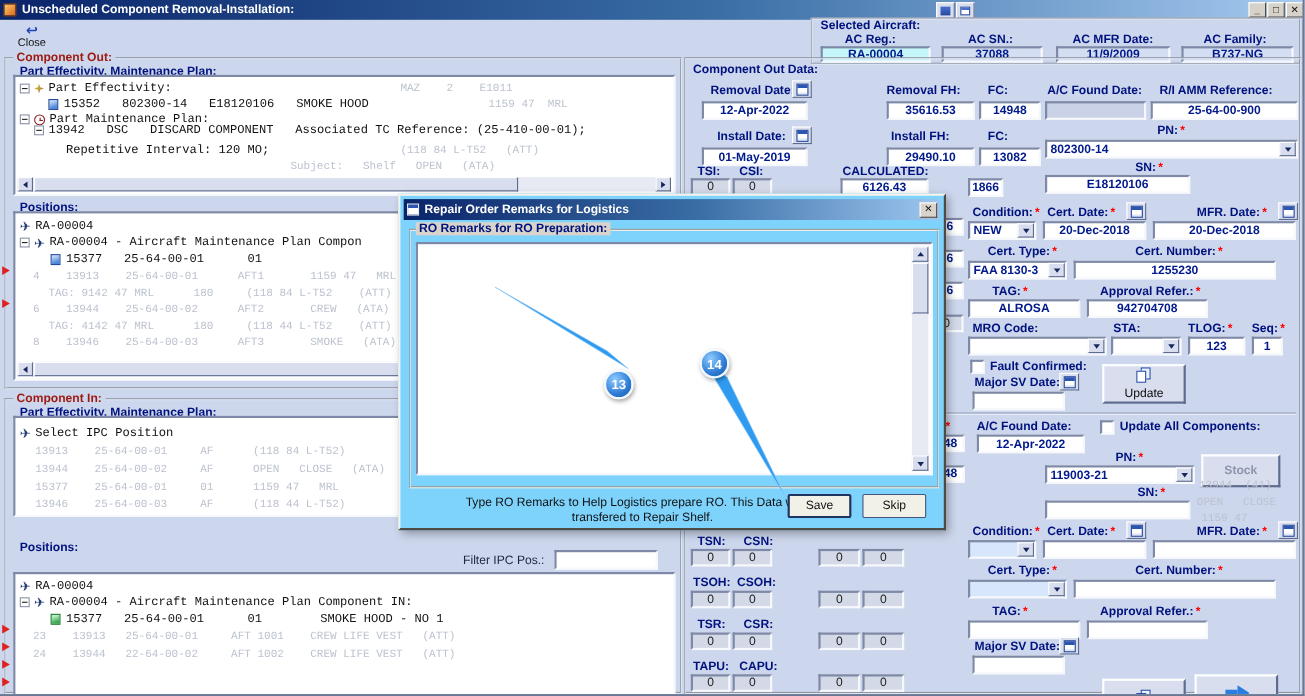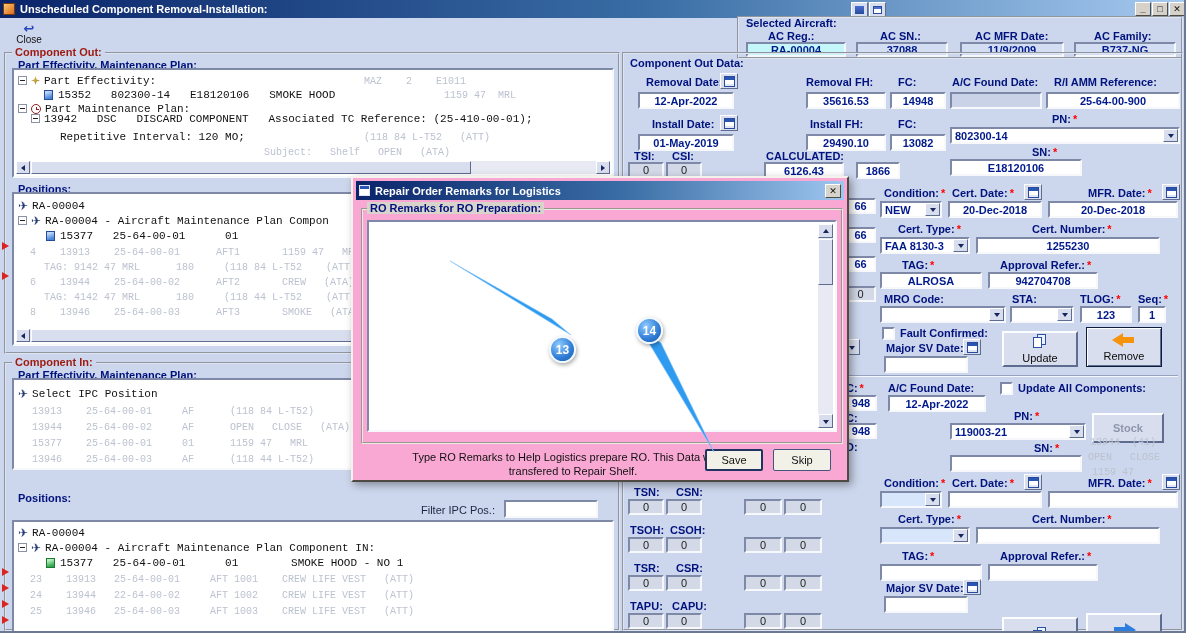--- a/index.html
+++ b/index.html
@@ -65,21 +65,21 @@
   .winb{position:absolute;width:16px;height:14px;top:2px;background:#d6d2c9;border:1px solid;border-color:#fff #4e4b44 #4e4b44 #fff;font-weight:bold;font-size:9px;display:flex;align-items:center;justify-content:center;color:#111;font-family:inherit}
   .minib{position:absolute;width:17px;height:15px;top:2px;background:#d9deee;border:1px solid;border-color:#fff #5e6c90 #5e6c90 #fff;display:flex;align-items:center;justify-content:center}
   .mico-a{width:9px;height:8px;background:linear-gradient(#4a6fd0,#274a9e)}
   .mico-b{width:9px;height:8px;background:#fff;border:1px solid #274a9e;box-shadow:inset 0 2px 0 #4a6fd0}
   .closebtn{position:absolute;left:8px;top:20px;width:42px;height:28px;display:flex;flex-direction:column;align-items:center;justify-content:center;background:transparent;border:1px solid transparent;cursor:pointer;font-family:inherit}
   .clico{font-size:13px;color:#2244bb;font-weight:bold;line-height:11px;font-family:"DejaVu Sans",sans-serif}
   .closelab{font-size:10px;color:#111}
   .heading{position:absolute;left:390px;top:27px;width:360px;text-align:center;color:#e01010;font-weight:bold;font-size:12px}
   .acpanel{position:absolute;left:737px;top:16px;width:446px;height:43px;background:#ccd6ec;border:2px groove #dde4f2}
   .rmark{position:absolute;left:2px;width:0;height:0;border-top:4px solid transparent;border-bottom:4px solid transparent;border-left:7px solid #d22;z-index:5}
-  .dialog{position:absolute;left:351px;top:176px;width:498px;height:306px;background:#f9a8d4;border:2px solid;border-color:#f4f2ec #4e4b44 #4e4b44 #f4f2ec;box-shadow:3px 3px 8px rgba(0,0,0,.35);z-index:50}
+  .dialog{position:absolute;left:362px;top:176px;width:498px;height:306px;background:#7dd3fc;border:2px solid;border-color:#f4f2ec #4e4b44 #4e4b44 #f4f2ec;box-shadow:3px 3px 8px rgba(0,0,0,.35);z-index:50}
   .dlg-title{position:absolute;left:3px;top:3px;right:3px;height:19px;background:linear-gradient(to right,#0a246a,#3a6ea5 55%,#9ec6f0);display:flex;align-items:center;padding:0 3px;color:#fff;font-weight:bold;font-size:11px}
   .dlg-ico{width:11px;height:11px;border:1px solid #dfe6f4;background:linear-gradient(#2a55b0 0 3px,#fff 3px);margin-right:5px;flex:none}
   .dlg-x{margin-left:auto;width:16px;height:14px;background:#d8d4cb;border:1px solid;border-color:#fff #504d46 #504d46 #fff;font-weight:bold;font-size:9px;display:flex;align-items:center;justify-content:center;color:#111;cursor:pointer;font-family:inherit}
   .grpbox{position:absolute;border:2px groove #eceae2}
   .grplab{position:absolute;background:#d8d4cb;padding:0 3px;font-weight:bold;font-size:11px;color:#00127e;white-space:nowrap}
   .dlg-textarea{position:absolute;background:#fff;border:2px solid;border-color:#7d89a6 #f6f8fc #f6f8fc #7d89a6;cursor:text}
   .vscroll{position:absolute;right:2px;top:2px;bottom:2px;width:15px;background:#e7eaf2;display:flex;flex-direction:column}
   .vbtn{height:14px;background:#d9deee;border:1px solid;border-color:#fff #5e6c90 #5e6c90 #fff;display:flex;align-items:center;justify-content:center;flex:none}
   .vthumb{height:46px;background:#d9deee;border:1px solid;border-color:#fff #5e6c90 #5e6c90 #fff;margin:1px 0;flex:none}
   .vtrack{flex:1}
@@ -227,21 +227,20 @@
       <span class="exp"></span>
       <span class="pico">✈</span>
       <span class="ttext">RA-00004 - Aircraft Maintenance Plan Component IN:</span>
     </div>
     <div class="trow" style="left:32px;top:34px">
       <span class="cube green"></span>
       <span class="ttext">15377   25-64-00-01      01        SMOKE HOOD - NO 1</span>
     </div>
     <span class="ghost" style="left:16px;top:52px">23    13913   25-64-00-01     AFT 1001    CREW LIFE VEST   (ATT)</span>
     <span class="ghost" style="left:16px;top:68px">24    13944   22-64-00-02     AFT 1002    CREW LIFE VEST   (ATT)</span>
-    <span class="ghost" style="left:16px;top:84px">25    13946   25-64-00-03     AFT 1003    CREW LIFE VEST   (ATT)</span>
   </div>
 
   <span class="rmark" style="top:242px"></span>
   <span class="rmark" style="top:272px"></span>
   <span class="rmark" style="top:568px"></span>
   <span class="rmark" style="top:584px"></span>
   <span class="rmark" style="top:600px"></span>
   <span class="rmark" style="top:616px"></span>
 
   <div class="grp" style="left:622px;top:52px;width:561px;height:579px"></div>
@@ -277,21 +276,21 @@
         <i class="tri-d"></i>
       </span>
   </div>
 
   <span class="lbl" style="left:634px;top:150px">TSI:</span>
   <span class="lbl" style="left:672px;top:150px">CSI:</span>
   <div class="inp dis" style="left:628px;top:162px;width:36px;height:16px">0</div>
   <div class="inp dis" style="left:666px;top:162px;width:36px;height:16px">0</div>
   <span class="lbl" style="left:766px;top:150px">CALCULATED:</span>
   <div class="inp" style="left:764px;top:162px;width:80px;height:17px">6126.43</div>
-  <div class="inp" style="left:856px;top:162px;width:44px;height:17px">1866</div>
+  <div class="inp" style="left:880px;top:162px;width:32px;height:17px">1866</div>
   <span class="lbl" style="left:1032px;top:146px"><span>SN:</span><span class="star">*</span></span>
   <div class="inp" style="left:950px;top:159px;width:132px;height:17px">E18120106</div>
 
   <span class="lbl" style="left:884px;top:187px"><span>Condition:</span><span class="star">*</span></span>
   <span class="lbl" style="left:952px;top:187px"><span>Cert. Date:</span><span class="star">*</span></span>
   <button class="calbtn" style="left:1024px;top:184px;width:18px;height:16px">
       <span class="calico"></span>
     </button>
   <span class="lbl" style="left:1088px;top:187px"><span>MFR. Date:</span><span class="star">*</span></span>
   <button class="calbtn" style="left:1162px;top:184px;width:18px;height:16px">
@@ -353,24 +352,20 @@
   <button class="calbtn" style="left:963px;top:339px;width:18px;height:16px">
       <span class="calico"></span>
     </button>
   <div class="inp" style="left:884px;top:356px;width:84px;height:17px"></div>
   <button class="bigbtn" style="left:1002px;top:331px;width:76px;height:36px">
     <span class="sheets">
         <i class="b"></i>
         <i class="a"></i>
       </span>
     <span>Update</span>
-  </button>
-  <button class="bigbtn default" style="left:1086px;top:327px;width:76px;height:40px">
-    <span class="arrL"></span>
-    <span>Remove</span>
   </button>
 
   <div class="etchline" style="left:628px;top:375px;width:550px"></div>
 
   <span class="lbl" style="left:846px;top:382px"><span>C:</span><span class="star">*</span></span>
   <span class="lbl" style="left:888px;top:382px">A/C Found Date:</span>
   <span class="chk" style="left:1000px;top:382px"></span>
   <span class="lbl" style="left:1018px;top:382px">Update All Components:</span>
   <div class="inp" style="left:845px;top:395px;width:32px;height:16px">948</div>
   <div class="inp" style="left:888px;top:395px;width:98px;height:17px">12-Apr-2022</div>

